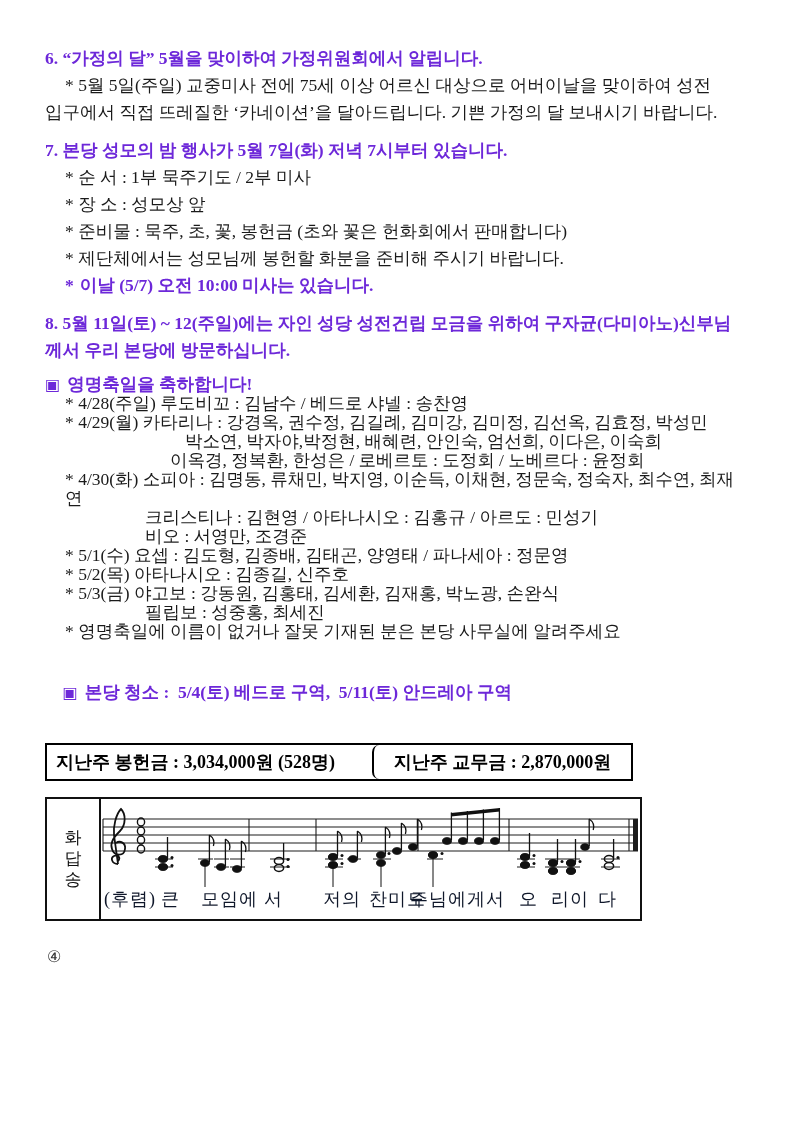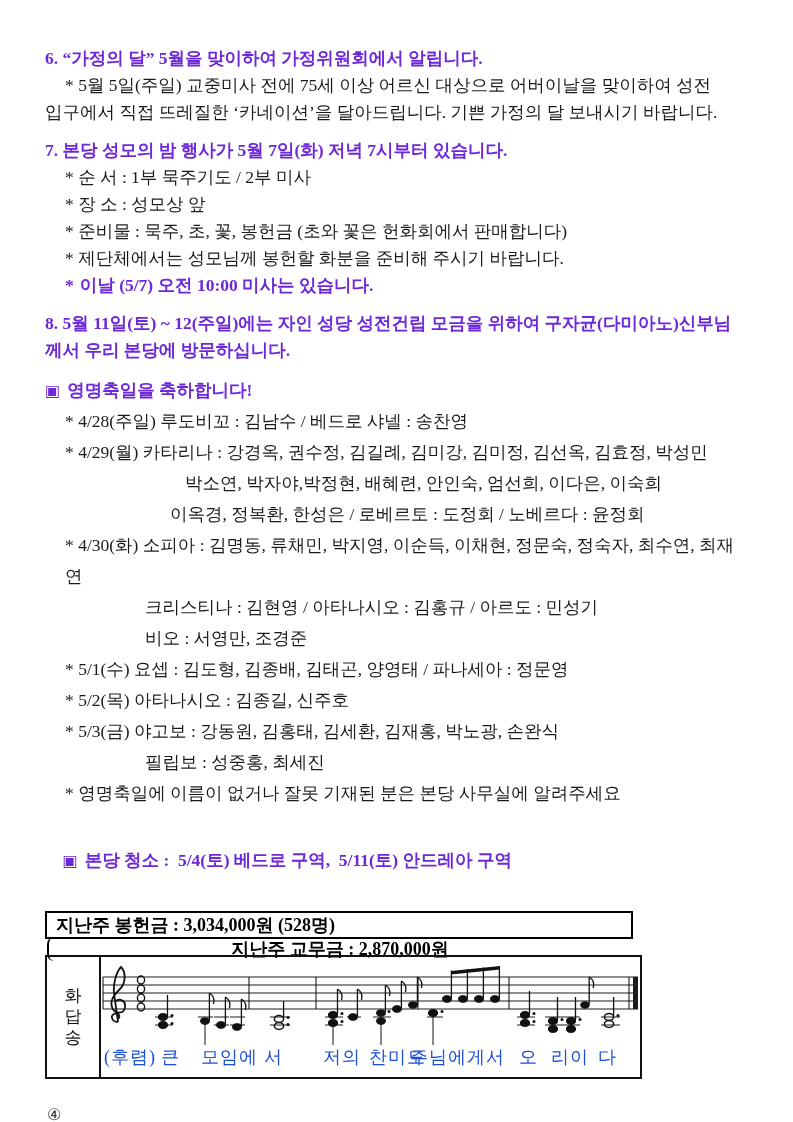--- a/index.html
+++ b/index.html
@@ -15,50 +15,49 @@
     overflow:hidden;
   }
   p{margin:0;line-height:27px;font-size:17.5px;}
   .bold{font-weight:bold;color:#6d28d9;}
   .h{margin-top:11px;}
   .ml20{margin-left:20px;}
   .ml35{}
   .ml100{margin-left:100px;}
   .ml125{margin-left:125px;}
   .ml140{margin-left:140px;}
-  .feast p{line-height:31px;}
+  .feast p{line-height:19px;}
   .pre{white-space:pre-wrap;}
   .marker{display:inline-block;margin-right:6px;}
   .ul{text-underline-offset:3px;}
   .sq{display:inline-block;margin-right:7px;font-size:16px;}
   
   .fin-table{
-    display:flex;width:588px;height:28px;
+    display:flex;width:588px;height:38px;
     border:2px solid #000;margin-top:10px;
     align-items:stretch;font-weight:bold;font-size:18px;color:#000;
     box-sizing:border-box;
-    flex-direction:column;
   }
   .fin-cell-l{width:325px;display:flex;align-items:center;padding-left:9px;box-sizing:border-box;}
   .fin-cell-r{flex:1;border-left:2px solid #000;display:flex;align-items:center;justify-content:center;border-radius:7px;}
   
   .music{
     position:relative;width:597px;height:124px;
     border:2px solid #111;margin-top:16px;box-sizing:border-box;
   }
   .music-label{
     position:absolute;left:0;top:0;bottom:0;width:52px;
     border-right:2px solid #111;
     display:flex;flex-direction:column;align-items:center;justify-content:center;
     gap:1px;font-size:17px;color:#111;
   }
   .music-label span{line-height:20px;}
   .score{position:absolute;left:54px;top:2px;right:0;bottom:0;}
   .score svg{display:block;}
-  .lyric{position:absolute;top:86px;font-size:18px;letter-spacing:1px;white-space:nowrap;color:#1d4ed8;}
+  .lyric{position:absolute;top:86px;font-size:18px;letter-spacing:1px;white-space:nowrap;color:#0f172a;}
   .pagenum{margin-top:22px;margin-left:2px;font-size:16px;color:#333;}
 </style>
 </head>
 <body>
 
 <div class="page">
 
   <section>
     <p class="bold">6. “가정의 달” 5월을 맞이하여 가정위원회에서 알립니다.</p>
     <p class="ml20">* 5월 5일(주일) 교중미사 전에 75세 이상 어르신 대상으로 어버이날을 맞이하여 성전</p>

